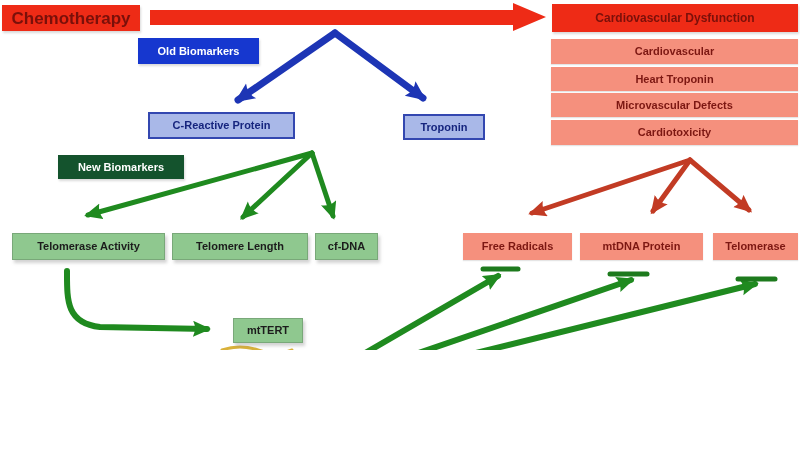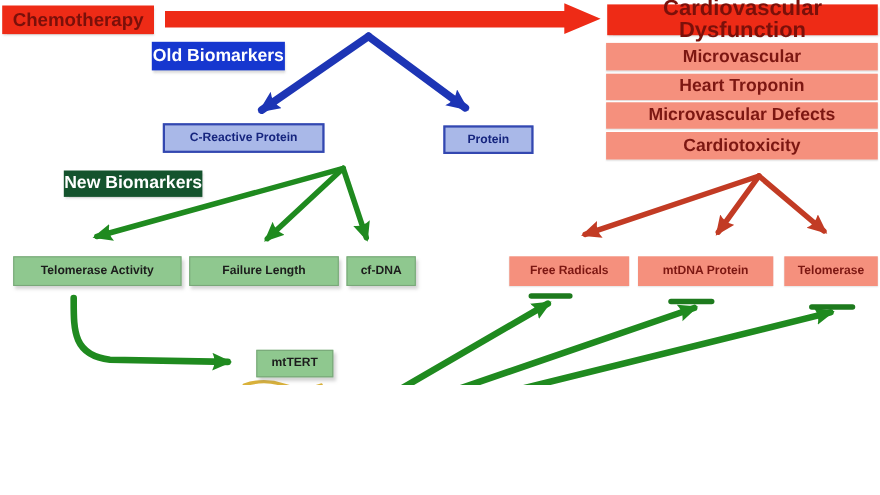--- a/index.html
+++ b/index.html
@@ -11,21 +11,21 @@
   .box{
     position:absolute;display:flex;align-items:center;justify-content:center;
     font-weight:700;text-align:center;box-sizing:border-box;line-height:1;
   }
   .red-box{background:#ee2b16;color:#7a100a;box-shadow:1px 2px 2px rgba(150,150,150,.35);}
   .salmon-box{background:#f5907d;color:#7c1712;box-shadow:0 1px 1px rgba(170,170,170,.3);}
   .blue-box{background:#1637cf;color:#ffffff;box-shadow:1px 2px 2px rgba(150,150,150,.35);}
   .peri-box{background:#a9b8e8;color:#16257e;border:2px solid #3347b0;}
   .dgreen-box{background:#14532d;color:#ffffff;box-shadow:1px 2px 2px rgba(150,150,150,.35);}
   .lgreen-box{background:#8fc88f;color:#1c1c1c;border:1px solid #79a879;box-shadow:2px 3px 3px rgba(130,130,130,.35);margin-left:10px;}
-  .f17{font-size:17px;} .f16{font-size:20px;} .f15{font-size:11px;text-align:right;} .f14{font-size:16px;}
+  .f17{font-size:17px;} .f16{font-size:12px;} .f15{font-size:11px;text-align:right;} .f14{font-size:11px;}
 </style>
 </head>
 <body>
 
 <div class="canvas">
 
   <svg class="layer" viewBox="0 0 800 450">
     <defs>
       <marker id="mblue" markerUnits="userSpaceOnUse" markerWidth="22" markerHeight="20" refX="16" refY="9" orient="auto">
         <path d="M0,0 L20,9 L0,18 Q5,9 0,0 z" fill="#1d35b5"></path>
@@ -89,35 +89,35 @@
       <polygon points="296,372 304,386 290,388" fill="#3f9f3f" stroke="none"></polygon>
       <path d="M236,398 Q246,404 242,414 Q238,424 246,430" stroke="#dcc69c" stroke-width="3"></path>
       <path d="M222,392 Q230,398 226,408" stroke="#e2d2ae" stroke-width="2"></path>
     </g>
   </svg>
 
   <div class="box red-box f17" style="left:2px;top:5px;width:138px;height:26px;">Chemotherapy</div>
 
   <div class="box red-box f16" style="left:552px;top:4px;width:246px;height:28px;">Cardiovascular Dysfunction</div>
 
-  <div class="box salmon-box f14" style="left:551px;top:39px;width:247px;height:25px;">Microvascular</div>
+  <div class="box salmon-box f14" style="left:551px;top:39px;width:247px;height:25px;">Cardiovascular</div>
   <div class="box salmon-box f14" style="left:551px;top:67px;width:247px;height:24px;">Heart Troponin</div>
   <div class="box salmon-box f14" style="left:551px;top:93px;width:247px;height:24px;">Microvascular Defects</div>
   <div class="box salmon-box f14" style="left:551px;top:120px;width:247px;height:25px;">Cardiotoxicity</div>
 
   <div class="box blue-box f14" style="left:138px;top:38px;width:121px;height:26px;">Old Biomarkers</div>
 
   <div class="box peri-box f15" style="left:148px;top:112px;width:147px;height:27px;">C-Reactive Protein</div>
 
-  <div class="box peri-box f15" style="left:403px;top:114px;width:82px;height:26px;">Protein</div>
+  <div class="box peri-box f15" style="left:403px;top:114px;width:82px;height:26px;">Troponin</div>
 
   <div class="box dgreen-box f14" style="left:58px;top:155px;width:126px;height:24px;">New Biomarkers</div>
 
   <div class="box lgreen-box f15" style="left:2px;top:233px;width:153px;height:27px;">Telomerase Activity</div>
-  <div class="box lgreen-box f15" style="left:162px;top:233px;width:136px;height:27px;">Failure Length</div>
+  <div class="box lgreen-box f15" style="left:162px;top:233px;width:136px;height:27px;">Telomere Length</div>
   <div class="box salmon-box f15" style="left:463px;top:233px;width:109px;height:27px;">Free Radicals</div>
 
   <div class="box lgreen-box f15" style="left:305px;top:233px;width:63px;height:27px;">cf-DNA</div>
   <div class="box salmon-box f15" style="left:580px;top:233px;width:123px;height:27px;">mtDNA Protein</div>
   <div class="box salmon-box f15" style="left:713px;top:233px;width:85px;height:27px;">Telomerase</div>
 
   <div class="box lgreen-box f15" style="left:223px;top:318px;width:70px;height:25px;">mtTERT</div>
 
 </div>
 

